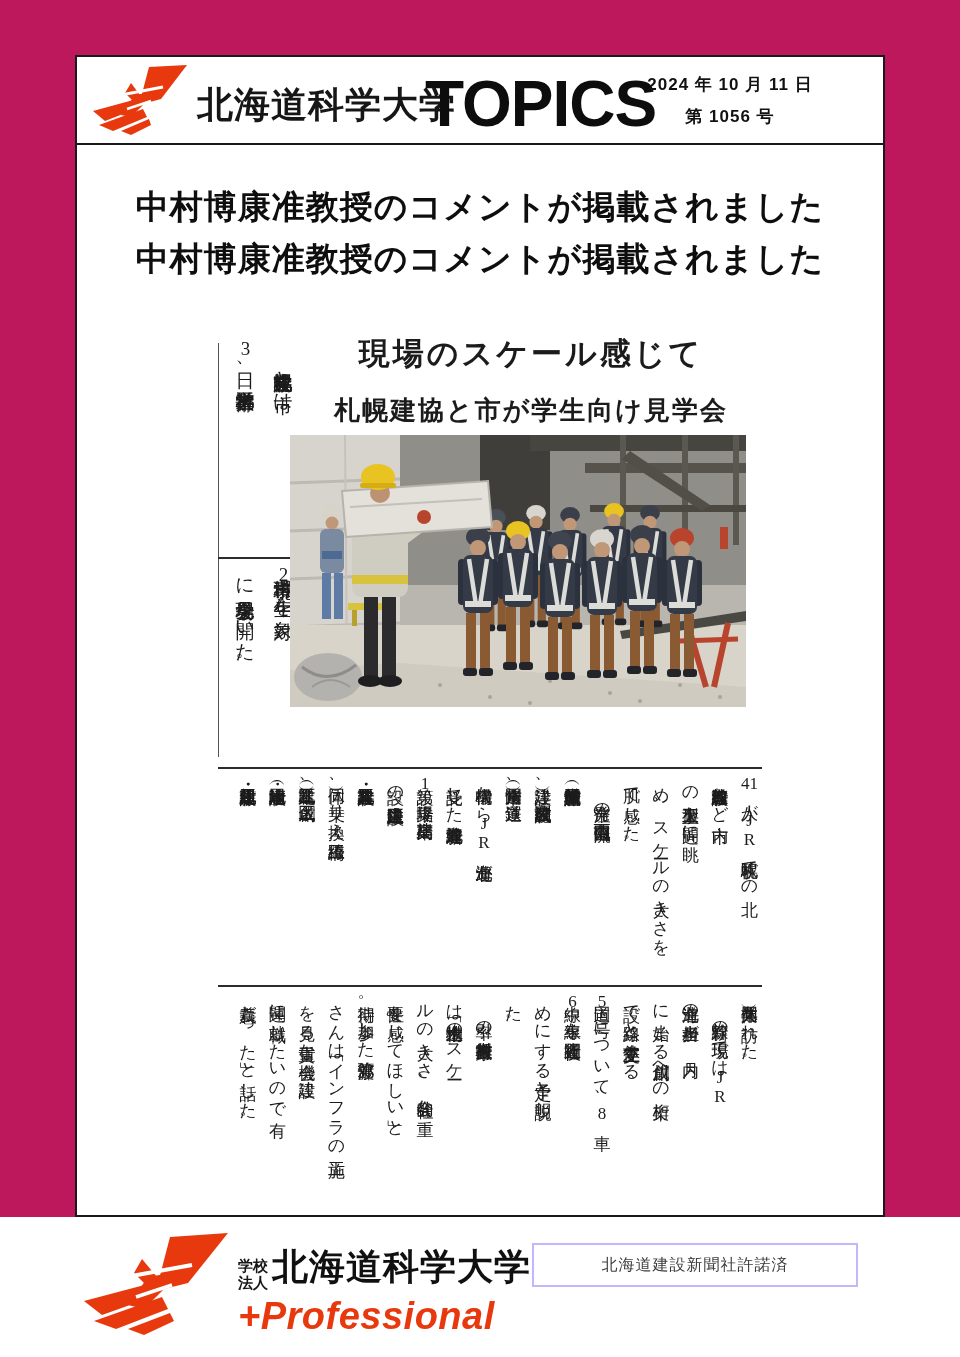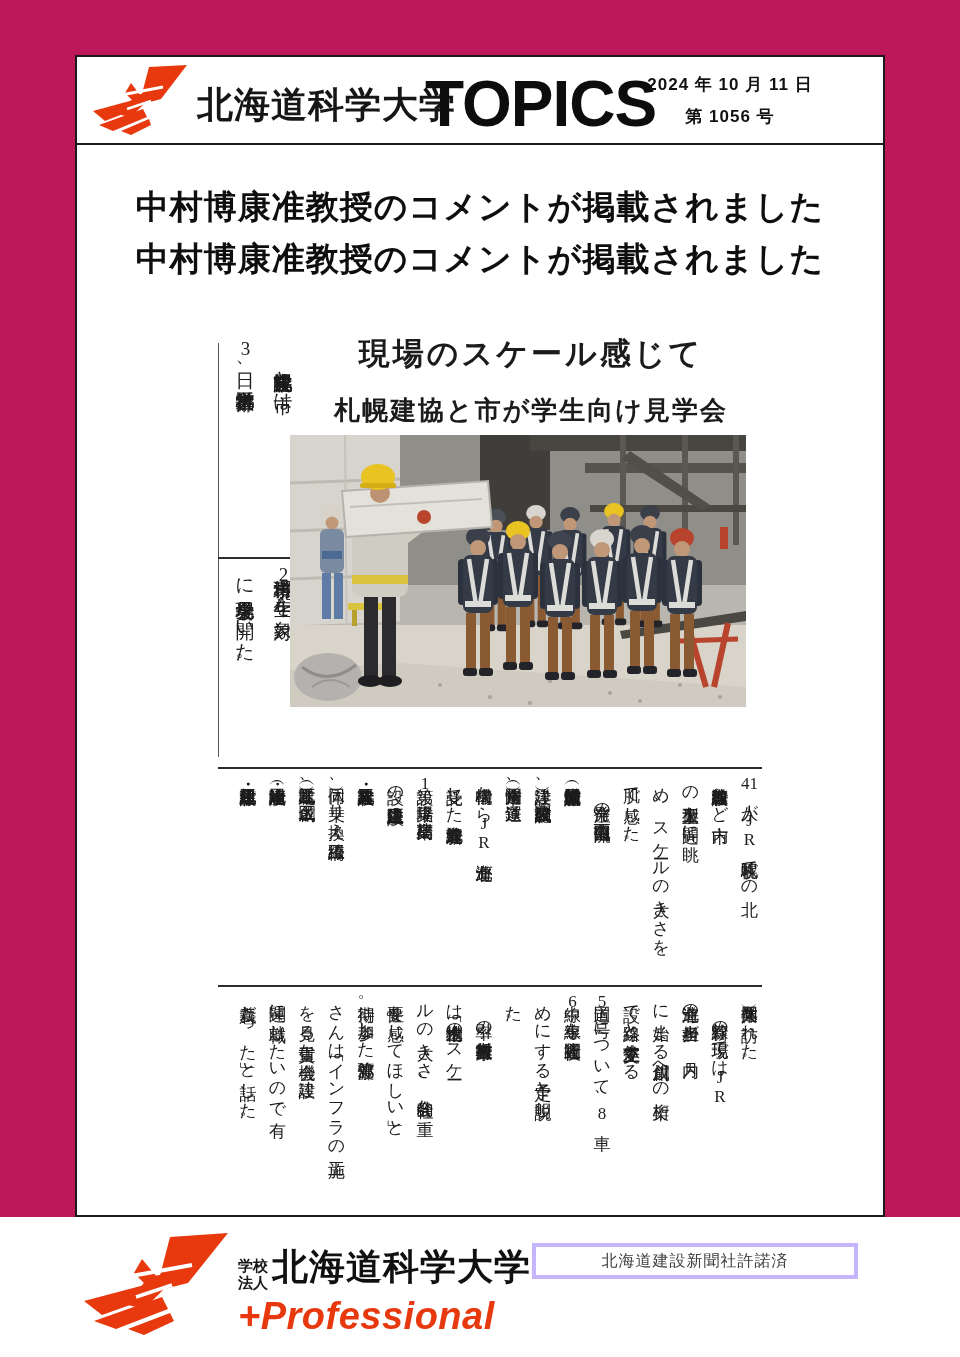--- a/index.html
+++ b/index.html
@@ -90,22 +90,22 @@
   }
   .foot-univ{
     position:absolute; left:272px; top:26px; font-size:36px; font-weight:700;
     letter-spacing:1px; color:#101010; white-space:nowrap;
   }
   .tagline{
     position:absolute; left:238px; top:78px; font-size:38px; font-weight:700;
     font-style:italic; color:#e8380d; letter-spacing:0.5px; white-space:nowrap;
   }
   .permission-box{
-    position:absolute; left:532px; top:26px; width:326px; height:36px;
-    border:4px solid #c4b5fd; box-sizing:border-box;
+    position:absolute; left:532px; top:26px; width:326px; height:44px;
+    border:2px solid #c4b5fd; box-sizing:border-box;
     display:flex; align-items:center; justify-content:center;
   }
   .permission-box span{
     font-family:"Liberation Serif","DejaVu Serif",serif;
     font-size:16px; color:#3c3c3c; letter-spacing:1px;
   }
 </style>
 </head>
 <body>
 

